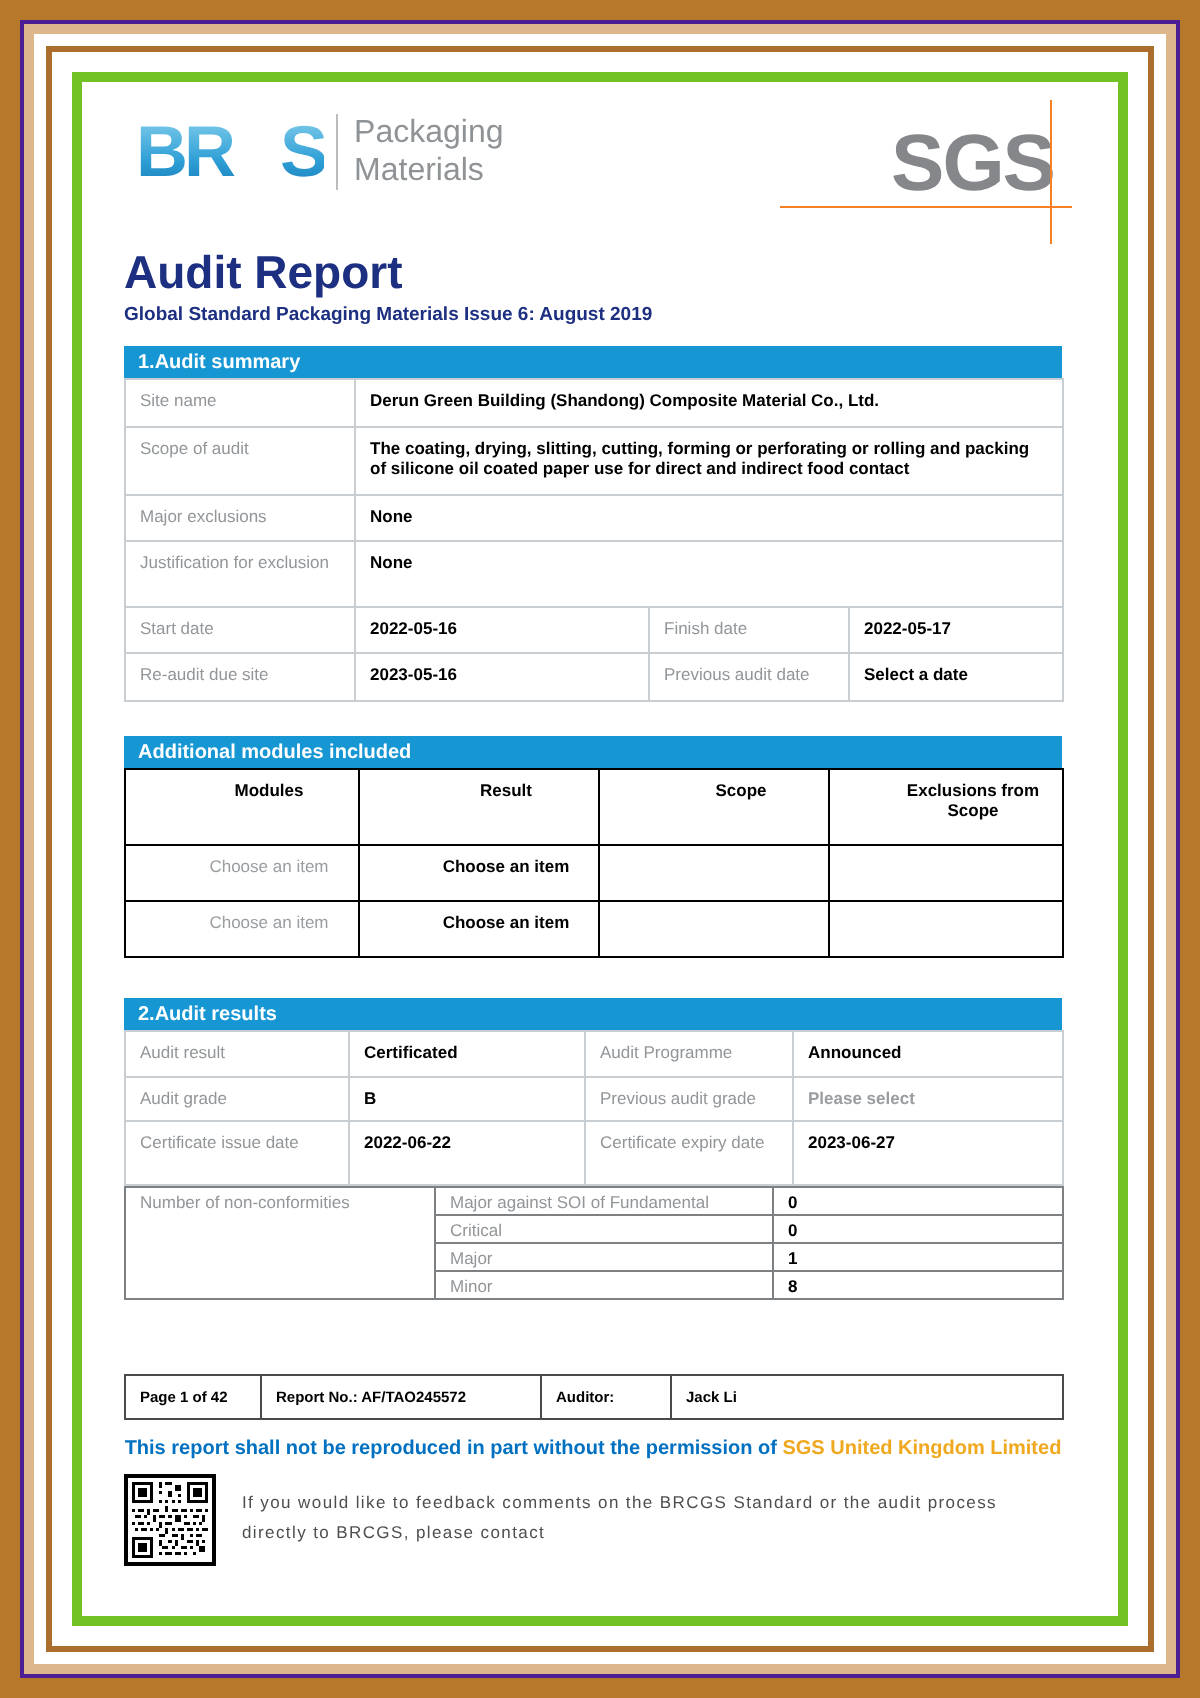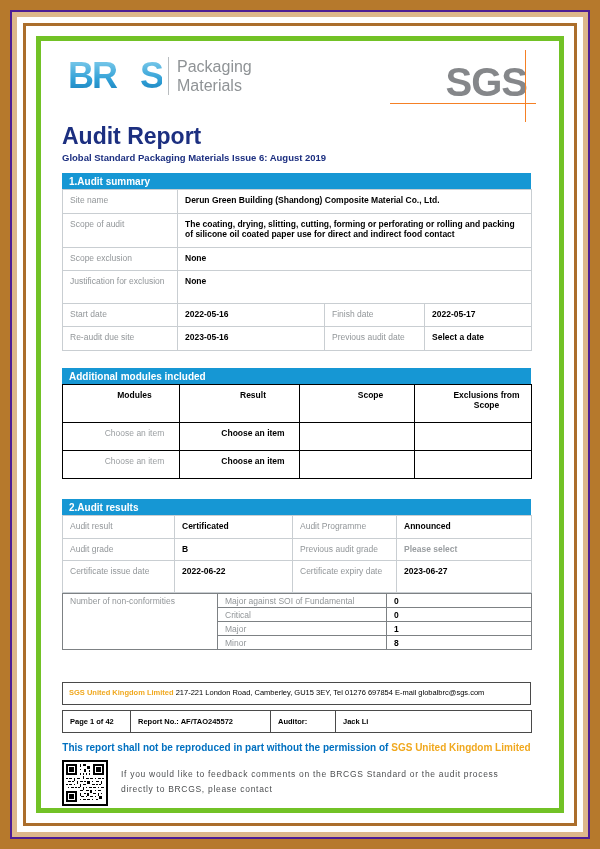--- a/index.html
+++ b/index.html
@@ -108,21 +108,21 @@
           <tbody>
           <tr style="height:24px">
             <td class="lbl">Site name</td>
             <td class="val" colspan="3">Derun Green Building (Shandong) Composite Material Co., Ltd.</td>
           </tr>
           <tr style="height:34px">
             <td class="lbl">Scope of audit</td>
             <td class="val" colspan="3">The coating, drying, slitting, cutting, forming or perforating or rolling and packing of silicone oil coated paper use for direct and indirect food contact</td>
           </tr>
           <tr style="height:23px">
-            <td class="lbl">Scope exclusion</td>
+            <td class="lbl">Major exclusions</td>
             <td class="val" colspan="3">None</td>
           </tr>
           <tr style="height:33px">
             <td class="lbl">Justification for exclusion</td>
             <td class="val" colspan="3">None</td>
           </tr>
           <tr style="height:23px">
             <td class="lbl">Start date</td>
             <td class="val">2022-05-16</td>
             <td class="lbl">Finish date</td>
@@ -227,21 +227,20 @@
           <tr>
             <td class="lbl">Minor</td>
             <td class="val">8</td>
           </tr>
         </tbody>
               </table>
       </div>
 
       <div class="gap34"></div>
 
-      <div class="addr-box"><span class="addr-company">SGS United Kingdom Limited</span><span> 217-221 London Road, Camberley, GU15 3EY, Tel 01276 697854 E-mail globalbrc@sgs.com</span></div>
 
       <table class="t-foot">
         <colgroup>
                 <col style="width:68px">
                 <col style="width:140px">
                 <col style="width:65px">
                 <col style="width:196px">
               </colgroup>
         <tbody>
                 <tr>

